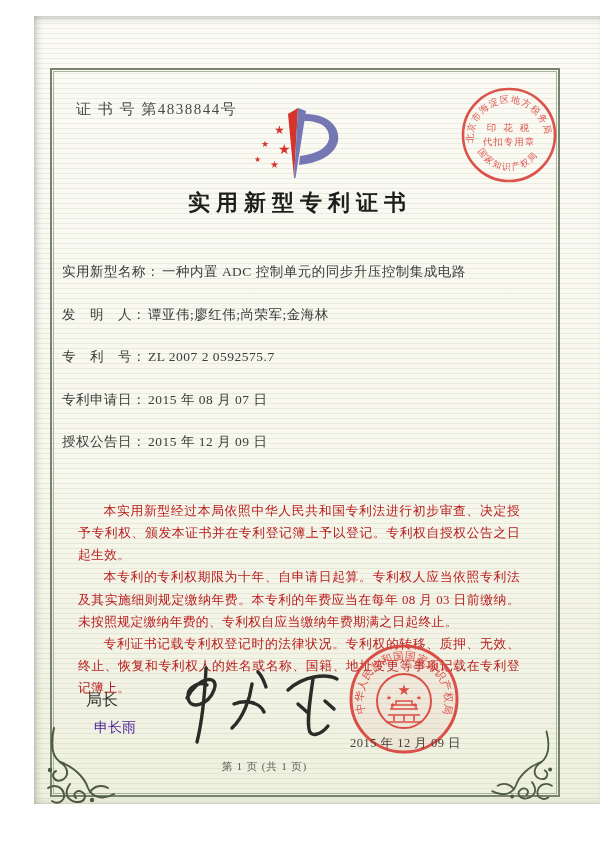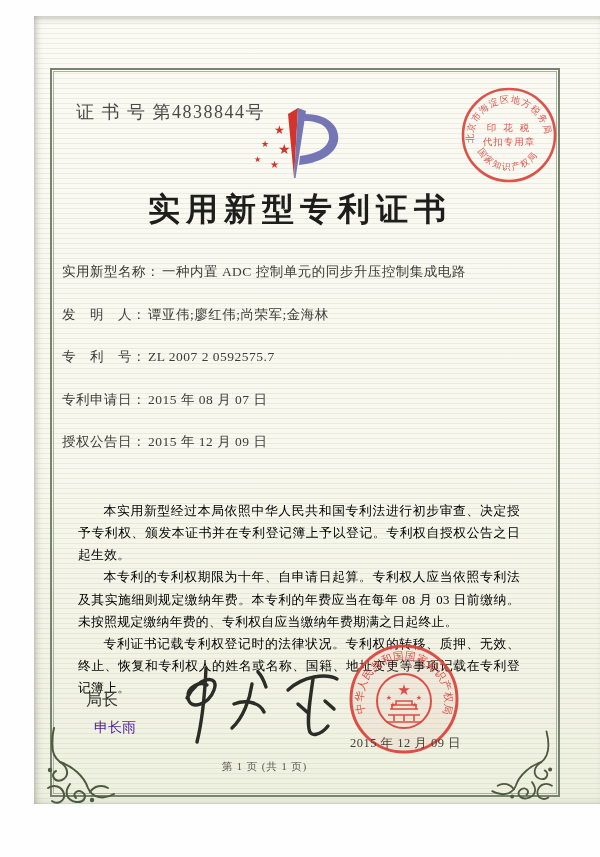--- a/index.html
+++ b/index.html
@@ -17,34 +17,34 @@
     content:"";position:absolute;inset:0;
     background:repeating-linear-gradient(0deg,rgba(140,155,120,.14) 0 1px,transparent 1px 5px);
     pointer-events:none;
   }
   .frame{
     position:absolute;left:50px;top:68px;width:506px;height:725px;
     border:2px solid #77836e;z-index:1;
   }
   .frame-inner{position:absolute;inset:1px;border:1px solid #aab3a0;}
   .cert-no{
-    position:absolute;left:76px;top:100px;font-size:18px;color:#4a4a48;
+    position:absolute;left:76px;top:100px;font-size:15px;color:#4a4a48;
     letter-spacing:1.5px;z-index:3;
   }
   .logo{position:absolute;left:248px;top:102px;width:104px;height:82px;z-index:3;}
   .title{
     position:absolute;left:0;width:600px;top:188px;text-align:center;
-    font-size:32px;font-weight:600;color:#1d1d1b;letter-spacing:6px;z-index:3;
+    font-size:22px;font-weight:600;color:#1d1d1b;letter-spacing:6px;z-index:3;
   }
   .fields{position:absolute;left:62px;top:263px;width:450px;z-index:3;}
   .field-line{height:42.5px;font-size:13.5px;color:#3c3c3a;letter-spacing:.5px;}
   .field-line .val{margin-left:2px;}
   .body-text{
     position:absolute;left:78px;right:80px;top:500px;z-index:3;
-    font-size:12.8px;line-height:1.73;color:#000000;text-align:justify;
+    font-size:12.8px;line-height:1.73;color:#b91c1c;text-align:justify;
   }
   .body-text p{margin:0;text-indent:2em;letter-spacing:.3px;}
   .sig-title{position:absolute;left:86px;top:690px;font-size:16px;color:#33332f;z-index:3;}
   .sig-name{position:absolute;left:94px;top:719px;font-size:14px;color:#4c1d95;z-index:3;text-align:center;}
   .sig-hand{position:absolute;left:162px;top:658px;width:200px;height:92px;z-index:4;}
   .footer{
     position:absolute;left:0;width:529px;top:760px;text-align:center;
     font-size:10.5px;color:#55554f;letter-spacing:1px;z-index:3;
   }
   .seal-issue{position:absolute;left:348px;top:643px;width:112px;height:112px;z-index:4;opacity:.92;}

